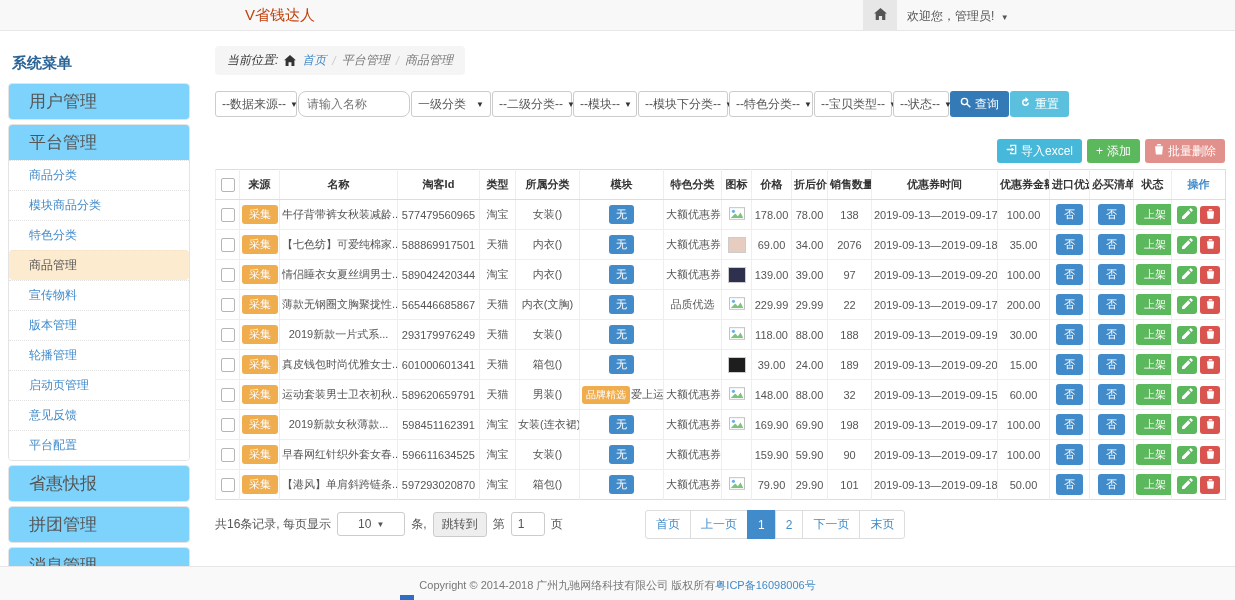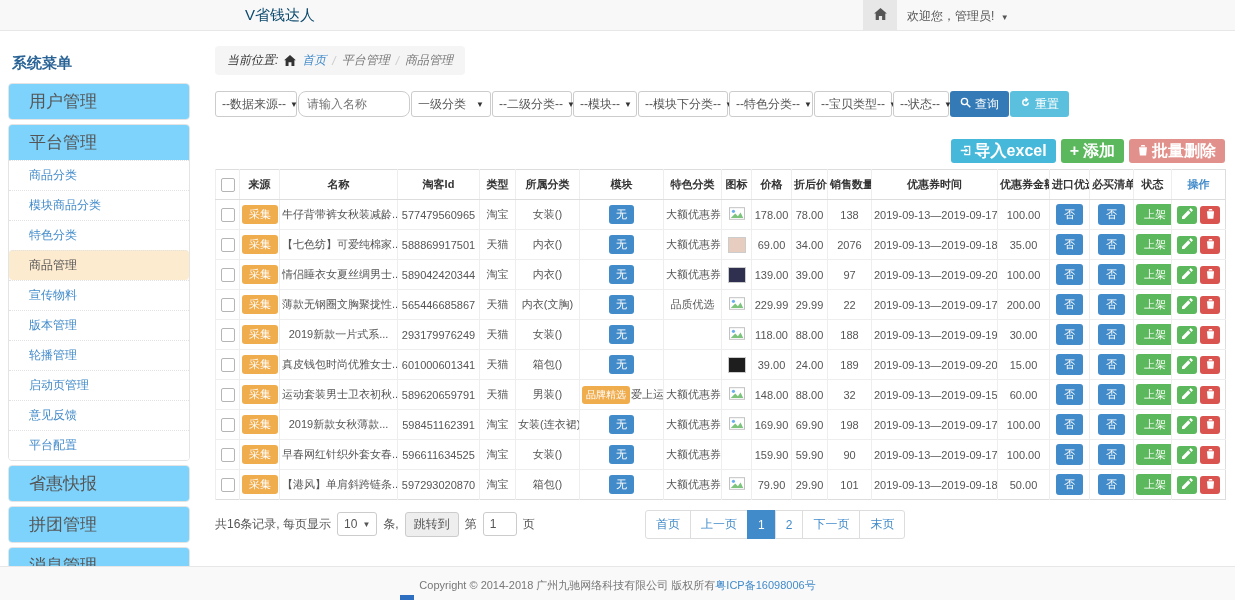--- a/index.html
+++ b/index.html
@@ -3,21 +3,21 @@
 <meta charset="utf-8">
 <style>
   html,body{margin:0;padding:0;}
   body{
     width:1235px;height:600px;position:relative;overflow:hidden;
     background:#ffffff;color:#333;
     font-family:"Liberation Sans","DejaVu Sans",sans-serif;font-size:12px;
   }
   
   .topbar{position:absolute;top:0;left:0;right:0;height:30px;background:#f8f8f8;border-bottom:1px solid #e7e7e7;z-index:5;}
-  .topbar-title{position:absolute;left:245px;top:6px;font-size:15px;color:#0c4a6e;}
+  .topbar-title{position:absolute;left:245px;top:6px;font-size:15px;color:#c2410c;}
   .home-btn{position:absolute;left:863px;top:0;width:34px;height:30px;background:#e7e7e7;display:flex;align-items:center;justify-content:center;color:#555;cursor:pointer;}
   .welcome{position:absolute;left:907px;top:8px;color:#555;cursor:pointer;}
   .welcome .caret{font-size:8px;color:#555;margin-left:3px;}
   
   .sidebar{position:absolute;left:8px;top:52px;width:182px;height:548px;overflow:hidden;z-index:1;}
   .sidebar-title{color:#2a6496;font-weight:bold;font-size:15px;padding:2px 4px 10px 4px;}
   .side-panel{border:1px solid #e4e4e4;border-radius:4px;margin-bottom:4px;background:#fff;overflow:hidden;}
   .side-head{background:#7dd3fc;padding:6px 20px;font-size:17px;color:#555;cursor:pointer;}
   .side-link{padding:6px 20px;font-size:12px;color:#428bca;cursor:pointer;border-top:1px dotted #e2e2e2;background:#fff;}
   .side-link.active{background:#fdebd0;border-radius:4px;color:#555;}
@@ -31,21 +31,21 @@
   
   .filter-bar{margin-top:16px;display:flex;align-items:center;gap:1px;}
   .f-select{height:26px;box-sizing:border-box;border:1px solid #ccc;border-radius:3px;background:#fff;display:flex;align-items:center;justify-content:space-between;padding:0 6px;color:#555;cursor:pointer;white-space:nowrap;}
   .f-select .caret{font-size:8px;color:#333;margin-left:4px;}
   .f-input{height:26px;box-sizing:border-box;border:1px solid #ccc;border-radius:8px;padding:0 8px;font-size:12px;color:#555;outline:none;}
   .btn{height:26px;border:none;border-radius:3px;color:#fff;font-size:12px;padding:0 10px;display:inline-flex;align-items:center;gap:4px;cursor:pointer;justify-content:center;}
   .btn-query{background:#337ab7;}
   .btn-reset{background:#5bc0de;}
   
   .toolbar{margin-top:22px;display:flex;justify-content:flex-end;gap:5px;}
-  .btn-sm{height:24px;padding:0 9px;font-size:16px;font-weight:bold;}
+  .btn-sm{height:24px;padding:0 9px;font-size:12px;}
   .btn-import{background:#46b8da;}
   .btn-add{background:#5cb85c;}
   .btn-batch{background:#e2908b;}
   
   .goods-table{margin-top:6px;width:100%;border-collapse:collapse;table-layout:fixed;background:#fff;border:1px solid #ddd;font-size:11px;}
   .goods-table th{font-weight:bold;padding:7px 2px;border-bottom:1px solid #ddd;border-left:1px solid #eee;text-align:center;color:#333;white-space:nowrap;overflow:hidden;}
   .goods-table th.op-col{color:#428bca;}
   .goods-table td{padding:4px 2px;border-top:1px solid #eee;border-left:1px solid #eee;text-align:center;color:#555;white-space:nowrap;overflow:hidden;height:18px;}
   .cb{display:inline-block;width:12px;height:12px;border:1px solid #b5b5b5;border-radius:2px;background:#fff;cursor:pointer;vertical-align:middle;}
   .badge-orange{background:#f0ad4e;color:#fff;padding:2px 7px;border-radius:3px;font-size:11px;display:inline-block;}
@@ -54,21 +54,21 @@
   .pill{color:#fff;padding:3px 8px;border-radius:3px;display:inline-block;cursor:pointer;font-size:11px;}
   .pill-blue{background:#428bca;}
   .pill-green{background:#5cb85c;}
   .op-btn{display:inline-flex;width:20px;height:18px;align-items:center;justify-content:center;border-radius:3px;color:#fff;cursor:pointer;vertical-align:middle;}
   .op-edit{background:#5cb85c;margin-right:3px;}
   .op-del{background:#d9534f;}
   .thumb{display:inline-block;width:16px;height:14px;border:1px solid #ccc;vertical-align:middle;}
   .module-extra{color:#555;margin-left:1px;}
   
   .page-row{margin-top:10px;position:relative;height:28px;display:flex;align-items:center;gap:6px;color:#555;}
-  .pp-select{height:24px;box-sizing:border-box;border:1px solid #ccc;border-radius:3px;background:#fff;display:inline-flex;align-items:center;gap:5px;padding:0 6px;cursor:pointer;color:#555;}
+  .pp-select{height:24px;box-sizing:border-box;border:1px solid #ccc;border-radius:3px;background:#fff;display:inline-flex;align-items:center;gap:5px;padding:0 20px;cursor:pointer;color:#555;}
   .pp-select .caret{font-size:8px;}
   .jump-btn{background:#eee;border:1px solid #ccc;border-radius:3px;padding:3px 8px;color:#555;cursor:pointer;font-size:12px;}
   .jump-input{width:34px;height:24px;box-sizing:border-box;border:1px solid #ccc;border-radius:3px;padding:0 6px;font-size:12px;color:#555;outline:none;}
   .pager{position:absolute;left:430px;top:0;display:flex;}
   .pg-btn{border:1px solid #ddd;background:#fff;color:#428bca;padding:5px 10px;font-size:12px;margin-left:-1px;cursor:pointer;}
   .pg-btn:first-child{border-radius:3px 0 0 3px;margin-left:0;}
   .pg-btn:last-child{border-radius:0 3px 3px 0;}
   .pg-btn.active{background:#428bca;border-color:#428bca;color:#fff;}
   
   .footer{position:absolute;left:0;right:0;bottom:0;height:34px;background:#f9f9f9;border-top:1px solid #e7e7e7;z-index:4;text-align:center;color:#777;font-size:11px;padding-top:11px;box-sizing:border-box;}

